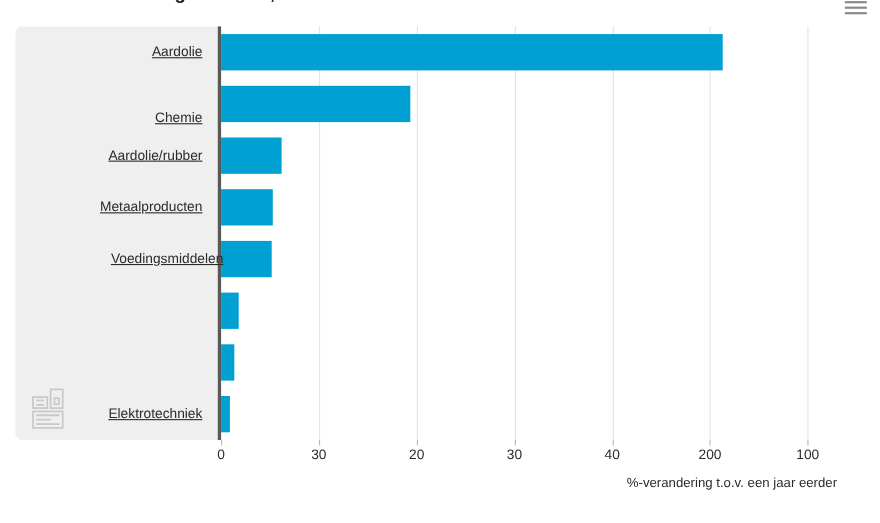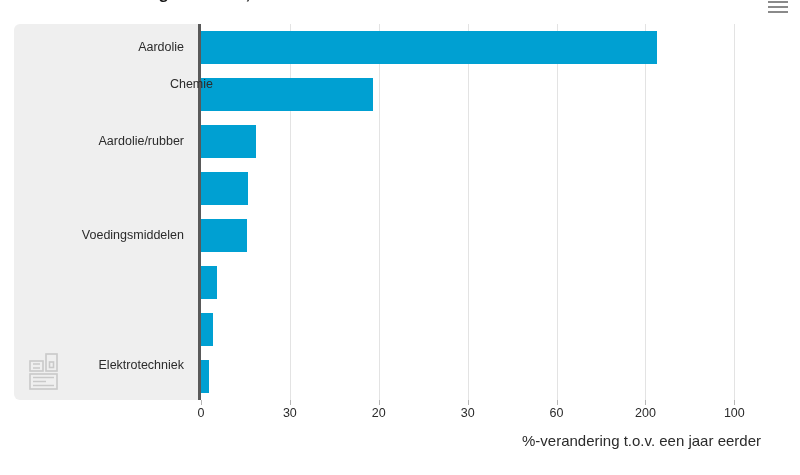--- a/index.html
+++ b/index.html
@@ -61,36 +61,36 @@
   .bar{
     position:absolute;top:7px;height:33px;left:0;
     background:#00A0D2;
   }
 
   
   .cat-label{
     position:absolute;right:12px;
     width:170px;text-align:right;
     font-size:12.5px;color:#2b2b2b;
-    line-height:47px;height:47px;
+    line-height:47px;height:47px;text-decoration:underline;
   }
 
   
   .tick-mark{
     position:absolute;top:400px;width:1px;height:5px;background:#b5b5b5;
   }
   .tick-label{
     position:absolute;top:406px;
     font-size:12.5px;color:#2b2b2b;
     text-align:center;width:50px;
   }
 
   #axis-caption{
     position:absolute;right:39px;top:432px;
-    font-size:15px;color:#2b2b2b;white-space:nowrap;
+    font-size:12px;color:#2b2b2b;white-space:nowrap;
   }
 
   
   #cbs-logo{
     position:absolute;left:28px;top:352px;width:32px;height:40px;
   }
 </style>
 </head>
 <body>
 
@@ -146,32 +146,33 @@
   <svg id="cbs-logo" viewBox="0 0 32 40" fill="none" stroke="#c9c9c9" stroke-width="1.6">
     <rect x="2" y="9" width="13" height="10"></rect>
     <path d="M5 12 h7 M5 16 h7"></path>
     <rect x="18" y="2" width="11" height="17"></rect>
     <rect x="21.5" y="10" width="4" height="5.5"></rect>
     <rect x="2" y="22" width="27" height="15"></rect>
     <path d="M5 25.5 h21 M5 29.5 h13 M5 33.5 h21"></path>
   </svg>
 
 <div class="cat-label" style="top: 24px; left: 14px;">Aardolie</div>
-    <div class="cat-label" style="top: 61px; left: 14px; margin-left: 29px;">Chemie</div>
+    <div class="cat-label" style="top: 84px; left: 14px;">Chemie</div>
     <div class="cat-label" style="top: 118px; left: 14px;">Aardolie/rubber</div>
-    <div class="cat-label" style="top: 212px; left: 14px;">Voedingsmiddelen</div>
-    <div class="cat-label" style="top: 342px; left: 14px;">Elektrotechniek</div>
+    <div class="cat-label" style="top: 165px; left: 14px;">Metaalproducten</div>
+    <div class="cat-label" style="top: 212px; left: 14px; padding-left: 19px;">Voedingsmiddelen</div>
+    <div class="cat-label" style="top: 353px; left: 14px;">Elektrotechniek</div>
     <div class="tick-mark" style="left: 201px;"></div>
     <div class="tick-label" style="left: 176px;">0</div>
     <div class="tick-mark" style="left: 289.889px;"></div>
     <div class="tick-label" style="left: 264.889px;">30</div>
     <div class="tick-mark" style="left: 378.778px;"></div>
     <div class="tick-label" style="left: 353.778px;">20</div>
     <div class="tick-mark" style="left: 467.667px;"></div>
     <div class="tick-label" style="left: 442.667px;">30</div>
     <div class="tick-mark" style="left: 556.556px;"></div>
-    <div class="tick-label" style="left: 531.556px;">60</div>
+    <div class="tick-label" style="left: 531.556px;">40</div>
     <div class="tick-mark" style="left: 645.444px;"></div>
     <div class="tick-label" style="left: 620.444px;">200</div>
     <div class="tick-mark" style="left: 734.333px;"></div>
     <div class="tick-label" style="left: 709.333px;">100</div>
     <div id="axis-caption">%-verandering t.o.v. een jaar eerder</div>
   </div>
 
 </body></html>

